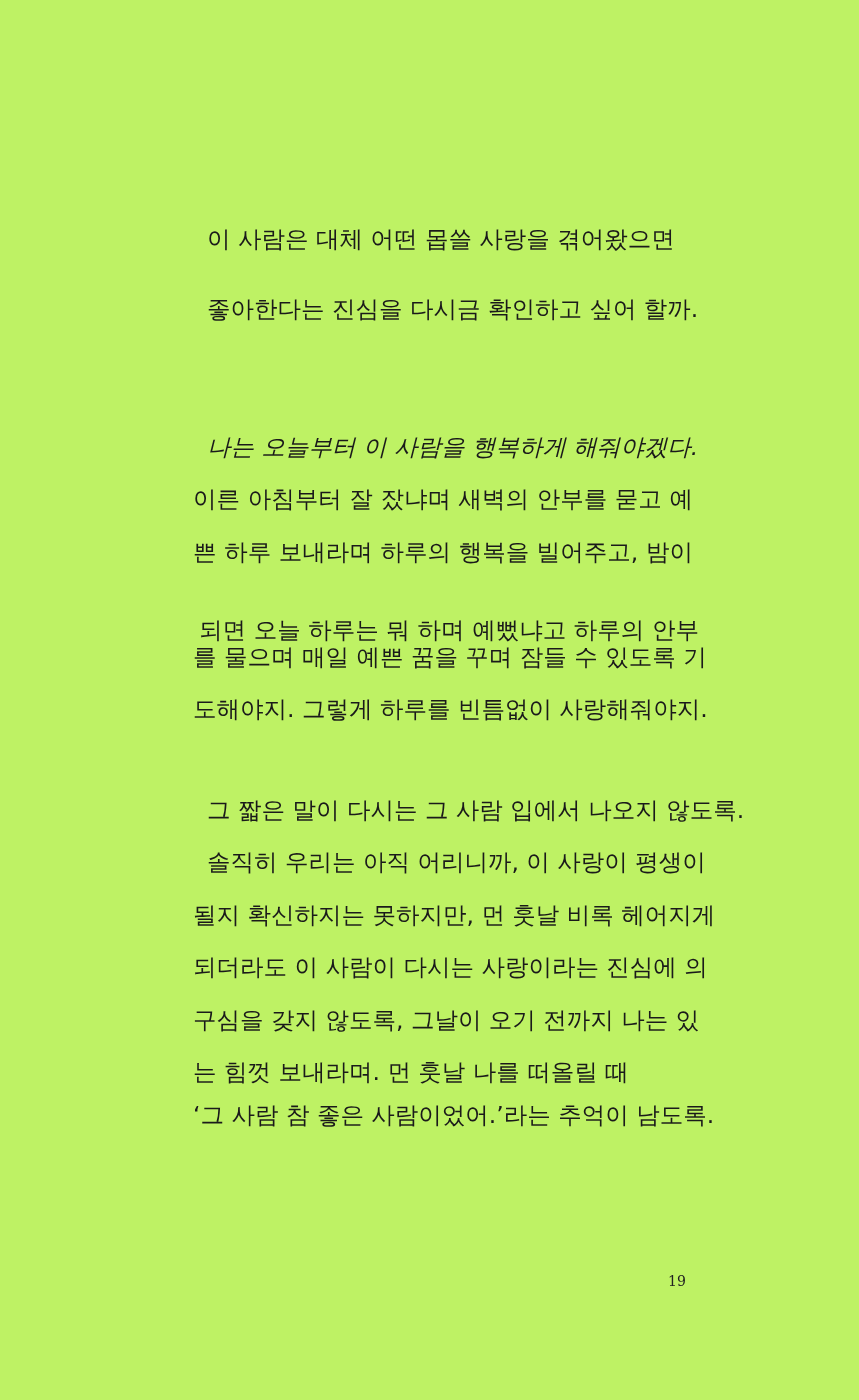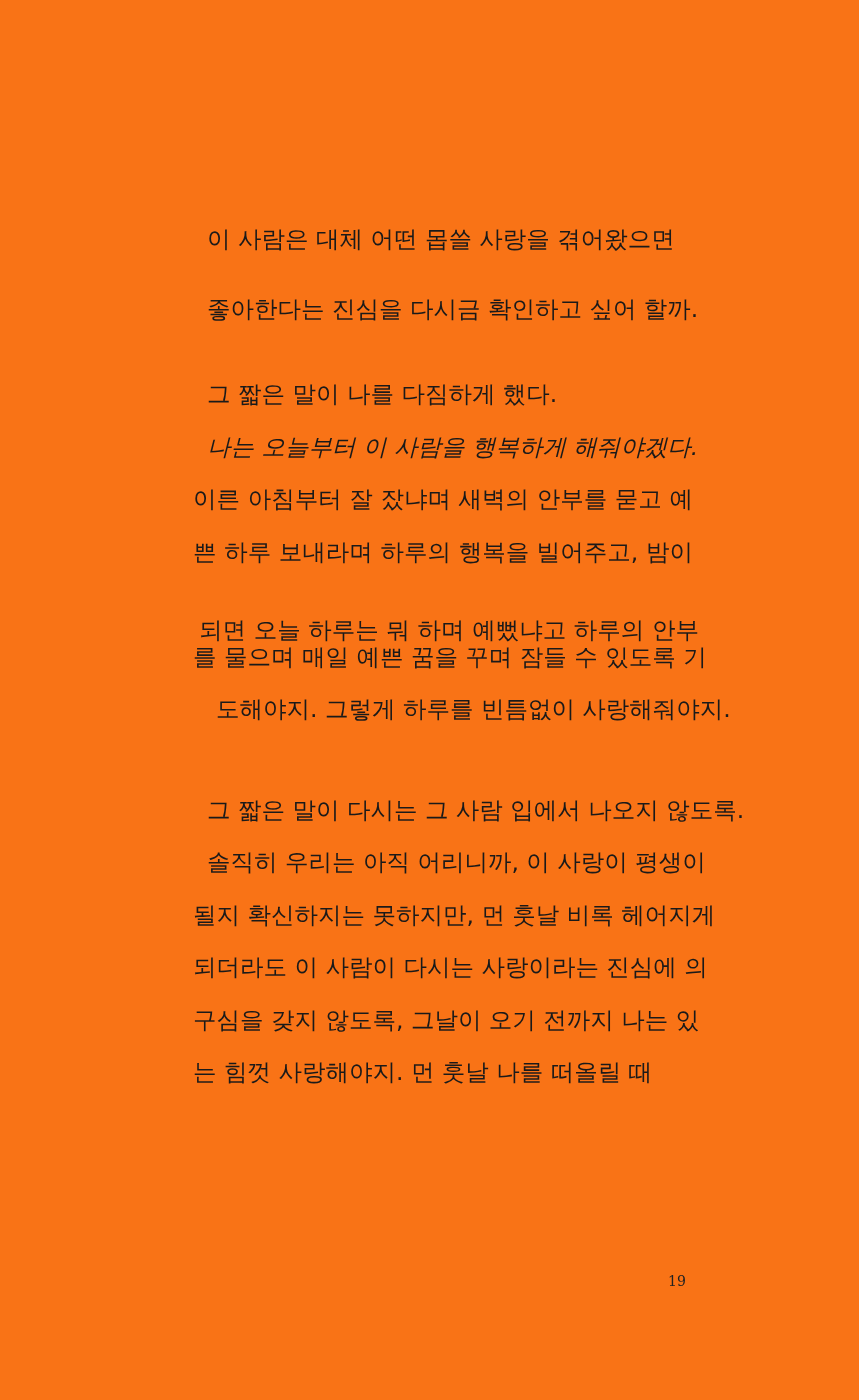--- a/index.html
+++ b/index.html
@@ -13,21 +13,21 @@
       position: relative;
       overflow: hidden;
       font-family: "DejaVu Sans", "Liberation Sans", sans-serif;
       color: #1a1a1a;
     }
     .page {
       position: absolute;
       left: 0; top: 0;
       width: 859px;
       height: 1400px;
-      background: #f97316;
+      background: #bef264;
     }
     .line {
       position: absolute;
       left: 193px;
       width: 500px;
       font-size: 23.5px;
       line-height: 30px;
       white-space: nowrap;
       letter-spacing: 0px;
     }
@@ -46,29 +46,29 @@
     }
   </style>
 </head>
 <body>
 
 <div class="page">
 
   <div class="line indent justify" style="top:224px; width:446px;">이 사람은 대체 어떤 몹쓸 사랑을 겪어왔으면</div>
   <div class="line indent justify" style="top:294px; width:466px;">좋아한다는 진심을 다시금 확인하고 싶어 할까.</div>
 
-  <div class="line indent" style="top:379px; width:340px;">그 짧은 말이 나를 다짐하게 했다.</div>
   <div class="line indent justify" style="top:432px;font-style:italic;">나는 오늘부터 이 사람을 행복하게 해줘야겠다.</div>
   <div class="line justify" style="top:484px;">이른 아침부터 잘 잤냐며 새벽의 안부를 묻고 예</div>
   <div class="line justify" style="top:537px;">쁜 하루 보내라며 하루의 행복을 빌어주고, 밤이</div>
   <div class="line justify" style="top:615px;margin-left:6px;">되면 오늘 하루는 뭐 하며 예뻤냐고 하루의 안부</div>
   <div class="line justify" style="top:642px;">를 물으며 매일 예쁜 꿈을 꾸며 잠들 수 있도록 기</div>
-  <div class="line justify" style="top:694px;margin-left:23px;">도해야지. 그렇게 하루를 빈틈없이 사랑해줘야지.</div>
+  <div class="line justify" style="top:694px;">도해야지. 그렇게 하루를 빈틈없이 사랑해줘야지.</div>
 
   <div class="line indent justify" style="top:795px;">그 짧은 말이 다시는 그 사람 입에서 나오지 않도록.</div>
   <div class="line indent justify" style="top:847px;">솔직히 우리는 아직 어리니까, 이 사랑이 평생이</div>
   <div class="line justify" style="top:900px;">될지 확신하지는 못하지만, 먼 훗날 비록 헤어지게</div>
   <div class="line justify" style="top:952px;">되더라도 이 사람이 다시는 사랑이라는 진심에 의</div>
   <div class="line justify" style="top:1005px;">구심을 갖지 않도록, 그날이 오기 전까지 나는 있</div>
-  <div class="line" style="top:1057px;">는 힘껏 사랑해야지. 먼 훗날 나를 떠올릴 때</div>
+  <div class="line" style="top:1057px;">는 힘껏 보내라며. 먼 훗날 나를 떠올릴 때</div>
+  <div class="line" style="top:1100px;">‘그 사람 참 좋은 사람이었어.’라는 추억이 남도록.</div>
 
   <div class="page-number">19</div>
 </div>
 
 </body></html>

